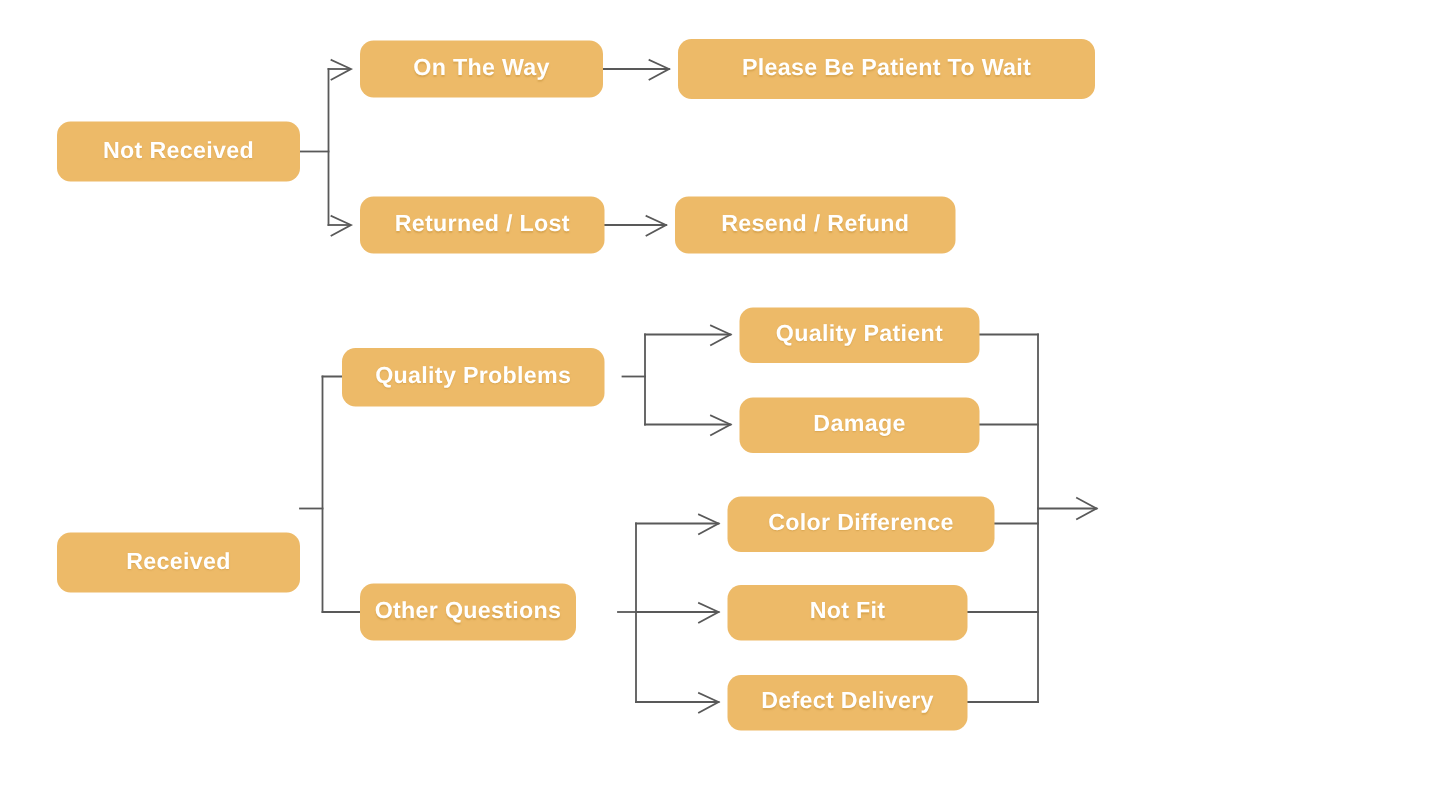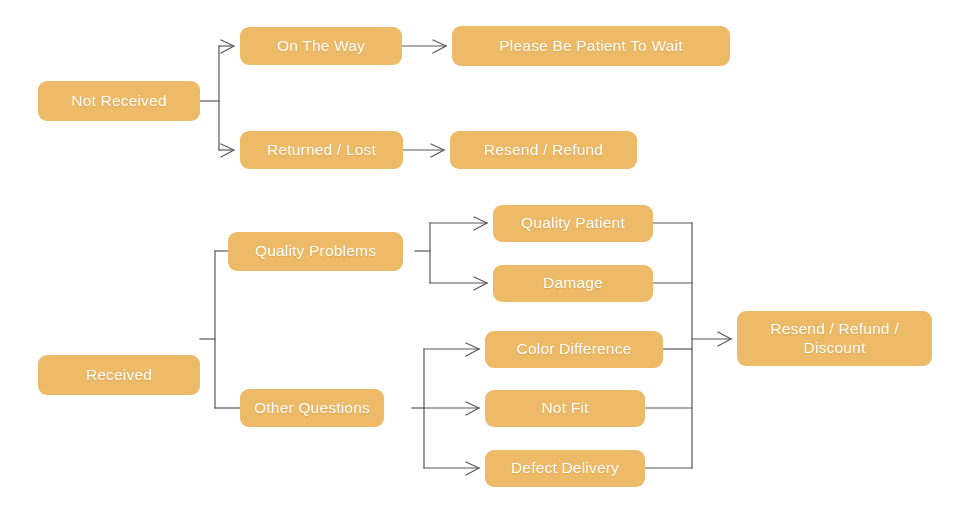--- a/index.html
+++ b/index.html
@@ -30,21 +30,21 @@
     position: absolute;
     box-sizing: border-box;
     background: #EDBA68;
     border-radius: 9px;
     color: #ffffff;
     display: flex;
     align-items: center;
     justify-content: center;
     text-align: center;
     font-size: 15.5px;
-    font-weight: 400;
+    font-weight: 700;
     letter-spacing: 0.2px;
     line-height: 1.22;
     text-shadow: 0 1px 1px rgba(180,130,40,0.35);
     padding: 18px 6px;
     user-select: none;
   }
   .node.two-line {
     font-size: 15.5px;
   }
 </style>
@@ -121,15 +121,14 @@
   <div class="node" style="left:493px; top:205px; width:160px; height:37px;">Quality Patient</div>
 
   <div class="node" style="left:493px; top:265px; width:160px; height:37px;">Damage</div>
 
   <div class="node" style="left:485px; top:331px; width:178px; height:37px;">Color Difference</div>
 
   <div class="node" style="left:485px; top:390px; width:160px; height:37px;">Not Fit</div>
 
   <div class="node" style="left:485px; top:450px; width:160px; height:37px;">Defect Delivery</div>
 
-  <div class="node two-line" style="left:737px; top:311px; width:195px; height:55px;">Resend / Refund / Discount</div>
 
 </div>
 
 </body></html>

